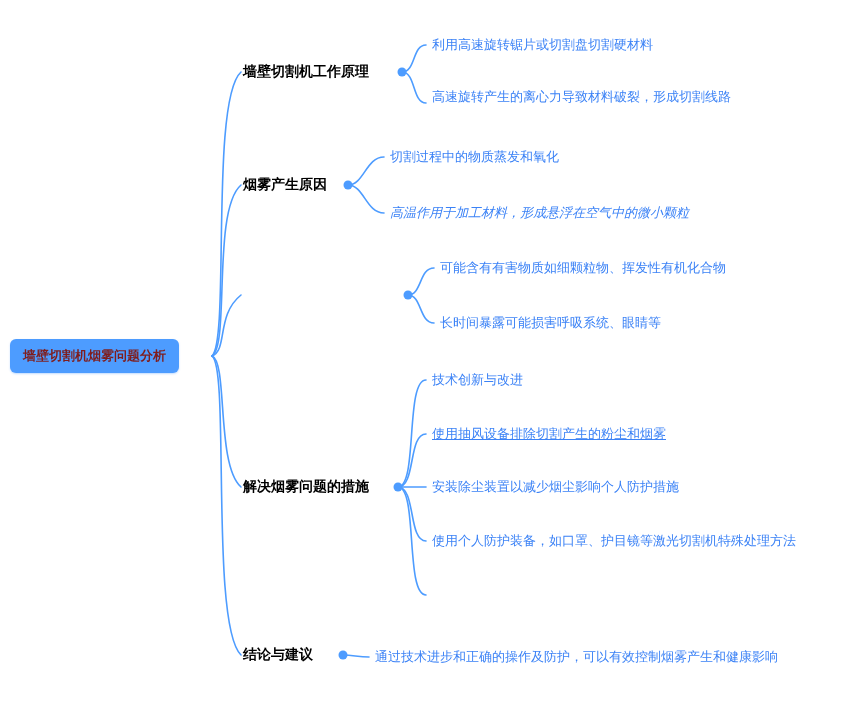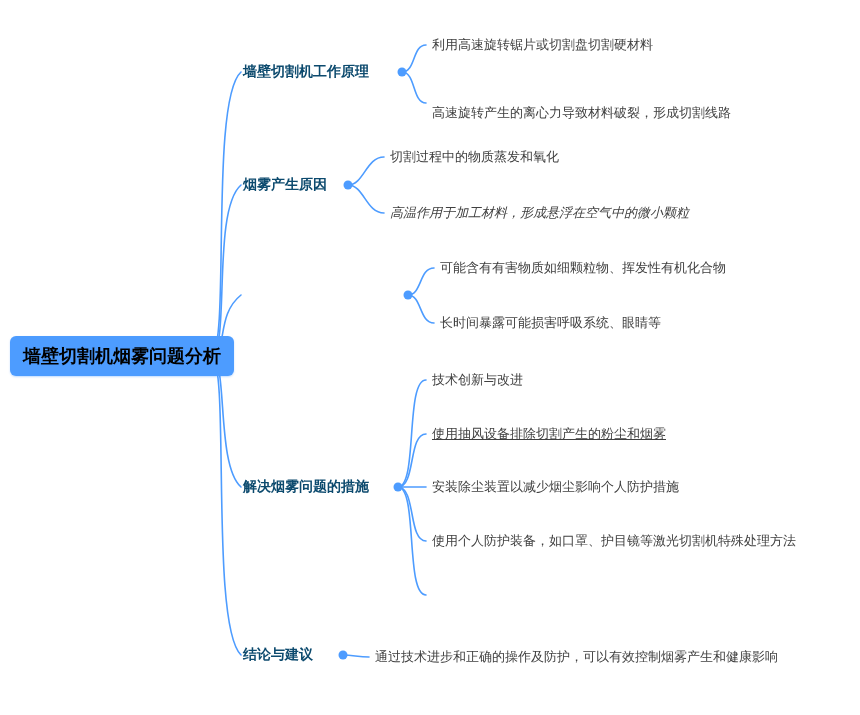--- a/index.html
+++ b/index.html
@@ -18,45 +18,45 @@
   .connector-layer {
     position: absolute;
     left: 0;
     top: 0;
     z-index: 0;
   }
   .root-node {
     position: absolute;
     z-index: 2;
     background: #4D9CFF;
-    color: #000000;
-    font-size: 18px;
+    color: #7f1d1d;
+    font-size: 13px;
     font-weight: bold;
     padding: 8px 13px;
     border-radius: 6px;
     white-space: nowrap;
     transform: translateY(-50%);
     box-shadow: 0 1px 2px rgba(77,156,255,0.35);
     cursor: pointer;
   }
   .branch-label {
     position: absolute;
     z-index: 2;
     font-size: 14px;
     font-weight: bold;
-    color: #0c4a6e;
+    color: #000000;
     white-space: nowrap;
     transform: translateY(-50%);
     cursor: pointer;
   }
   .leaf-label {
     position: absolute;
     z-index: 2;
     font-size: 13px;
-    color: #404040;
+    color: #3b82f6;
     white-space: nowrap;
     transform: translateY(-50%);
     cursor: pointer;
   }
   .leaf-label.wrap {
     white-space: normal;
     width: 440px;
     line-height: 1.75;
   }
 </style>
@@ -101,21 +101,21 @@
   </svg>
 
   <div class="root-node" style="left:10px; top:356px;">墙壁切割机烟雾问题分析</div>
 
   <div class="branch-label" style="left:243px; top:72px;">墙壁切割机工作原理</div>
   <div class="branch-label" style="left:243px; top:185px;">烟雾产生原因</div>
   <div class="branch-label" style="left:243px; top:487px;">解决烟雾问题的措施</div>
   <div class="branch-label" style="left:243px; top:655px;">结论与建议</div>
 
   <div class="leaf-label" style="left:432px; top:45px;">利用高速旋转锯片或切割盘切割硬材料</div>
-  <div class="leaf-label" style="left:432px; top:113px;">高速旋转产生的离心力导致材料破裂，形成切割线路</div>
+  <div class="leaf-label" style="left:432px; top:97px;">高速旋转产生的离心力导致材料破裂，形成切割线路</div>
 
   <div class="leaf-label" style="left:390px; top:157px;">切割过程中的物质蒸发和氧化</div>
   <div class="leaf-label" style="left:390px; top:213px;font-style:italic;">高温作用于加工材料，形成悬浮在空气中的微小颗粒</div>
 
   <div class="leaf-label" style="left:440px; top:268px;">可能含有有害物质如细颗粒物、挥发性有机化合物</div>
   <div class="leaf-label" style="left:440px; top:323px;">长时间暴露可能损害呼吸系统、眼睛等</div>
 
   <div class="leaf-label" style="left:432px; top:380px;">技术创新与改进</div>
   <div class="leaf-label" style="left:432px; top:434px;text-decoration:underline;">使用抽风设备排除切割产生的粉尘和烟雾</div>
   <div class="leaf-label" style="left:432px; top:487px;">安装除尘装置以减少烟尘影响个人防护措施</div>

